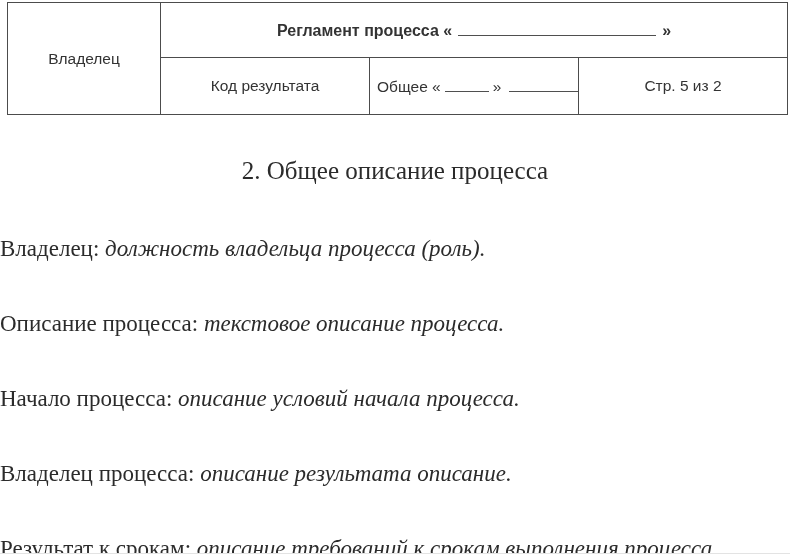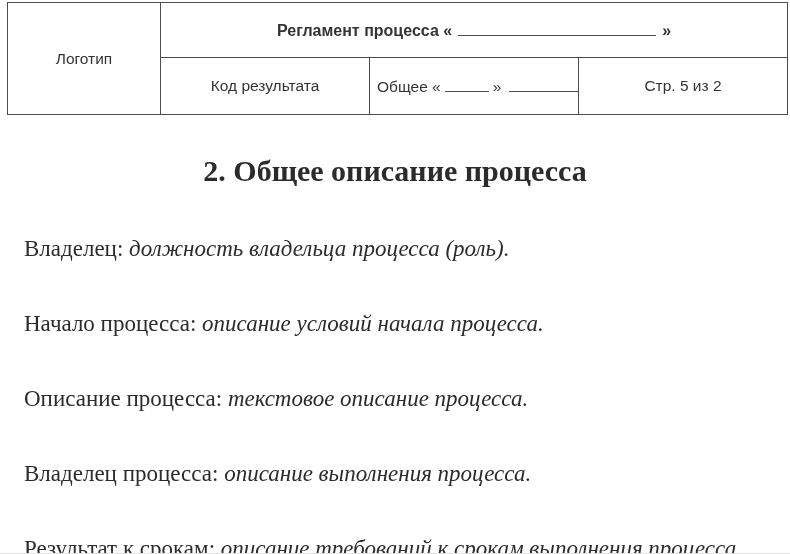--- a/index.html
+++ b/index.html
@@ -49,60 +49,59 @@
   .blank-month { width: 132px; margin: 0 10px 0 8px; }
 
   
   .doc-body {
     font-family: "Liberation Serif", "DejaVu Serif", serif;
     font-size: 23px;
     line-height: 35px;
     color: #2b2b2b;
   }
   .doc-body h2 {
-    font-size: 30px;
+    font-size: 25px;
     line-height: 30px;
-    font-weight: bold;
+    font-weight: normal;
     text-align: center;
     margin: 41px 0 0 0;
   }
   .doc-body p {
     margin: 40px 0 0 0;
     max-width: 735px;
-    padding-left: 24px;
   }
   .doc-body p.first { margin-top: 45px; }
   .doc-body .val { font-style: italic; }
 </style>
 </head>
 <body>
 
 <div class="page">
 
   <table class="hdr">
     <tbody>
         <tr>
-      <td class="logo" rowspan="2">Логотип</td>
+      <td class="logo" rowspan="2">Владелец</td>
       <td class="title" colspan="3"><span>Регламент процесса «</span><span class="blank blank-title"></span><span>»</span></td>
     </tr>
     <tr>
       <td class="code">Код результата</td>
       <td class="date"><span>Общее «</span><span class="blank blank-day"></span><span>»</span><span class="blank blank-month"></span></td>
       <td class="pageno">Стр. 5 из 2</td>
     </tr>
   </tbody>
     </table>
 
   <div class="doc-body">
     <h2>2. Общее описание процесса</h2>
 
     <p class="first"><span class="lbl">Владелец: </span><span class="val">должность владельца процесса (роль).</span></p>
 
+    <p><span class="lbl">Описание процесса: </span><span class="val">текстовое описание процесса.</span></p>
+
     <p><span class="lbl">Начало процесса: </span><span class="val">описание условий начала процесса.</span></p>
 
-    <p><span class="lbl">Описание процесса: </span><span class="val">текстовое описание процесса.</span></p>
-
-    <p><span class="lbl">Владелец процесса: </span><span class="val">описание выполнения процесса.</span></p>
+    <p><span class="lbl">Владелец процесса: </span><span class="val">описание результата описание.</span></p>
 
     <p><span class="lbl">Результат к срокам: </span><span class="val">описание требований к срокам выполнения процесса.</span></p>
   </div>
 
 </div>
 
 </body></html>

